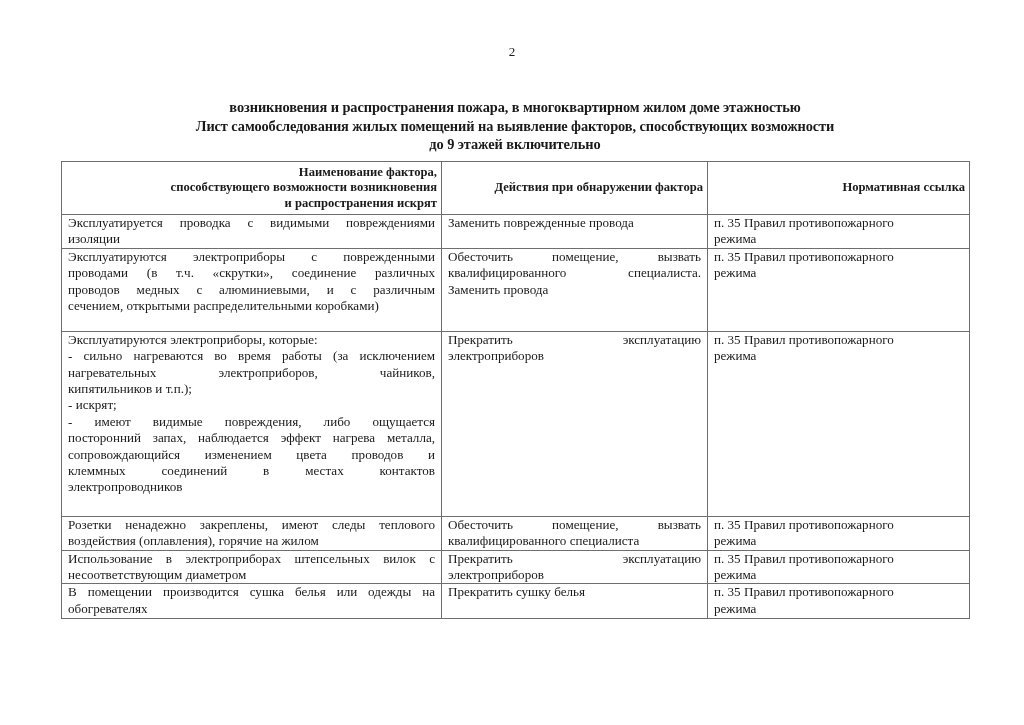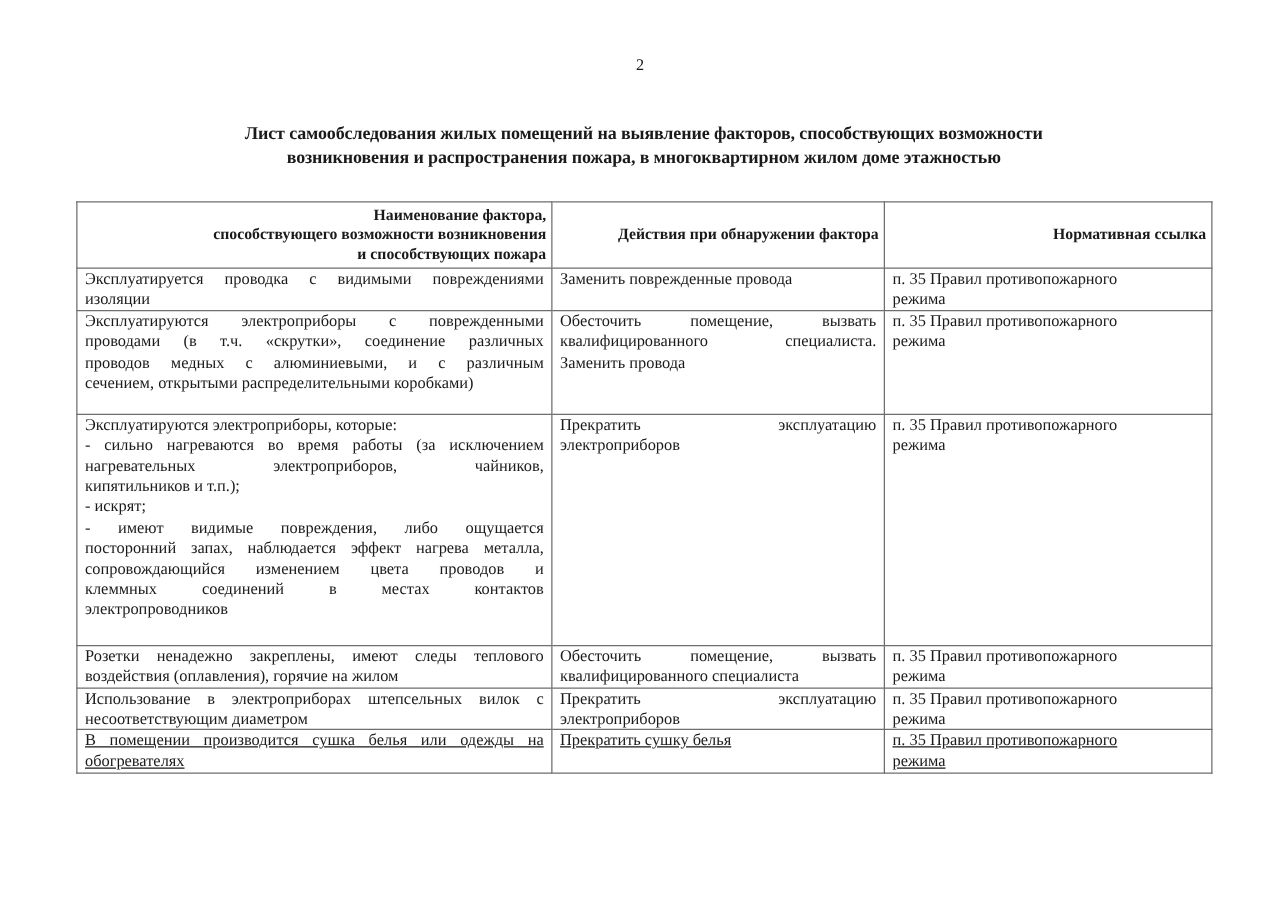--- a/index.html
+++ b/index.html
@@ -90,44 +90,45 @@
     td.ref {
       padding-top: 1px;
     }
     td.ref span { display: block; }
 
     tr.r1 td { height: 32px; }
     tr.r2 td { height: 82px; }
     tr.r3 td { height: 184px; }
     tr.r4 td { height: 32px; }
     tr.r5 td { height: 32px; }
-    tr.r6 td { height: 34px; text-decoration: underline; }
+    tr.r6 td { height: 34px; }
   </style>
 </head>
 <body>
 
 <div class="page-number">2</div>
 
 <div class="doc-title">
+  <span>возникновения и распространения пожара, в многоквартирном жилом доме этажностью</span>
   <span>Лист самообследования жилых помещений на выявление факторов, способствующих возможности</span>
-  <span>возникновения и распространения пожара, в многоквартирном жилом доме этажностью</span>
+  <span>до 9 этажей включительно</span>
 </div>
 
 <table class="factors">
   <colgroup>
     <col class="c1">
       <col class="c2">
       <col class="c3">
   </colgroup>
   <tbody>
       <tr class="head-row">
     <th>
       <span>Наименование фактора,</span>
       <span>способствующего возможности возникновения</span>
-      <span>и способствующих пожара</span>
+      <span>и распространения искрят</span>
     </th>
     <th>Действия при обнаружении фактора</th>
     <th>Нормативная ссылка</th>
   </tr>
 
   <tr class="r1">
     <td class="factor">
       <span class="j">Эксплуатируется проводка с видимыми повреждениями</span>
       <span>изоляции</span>
     </td>

